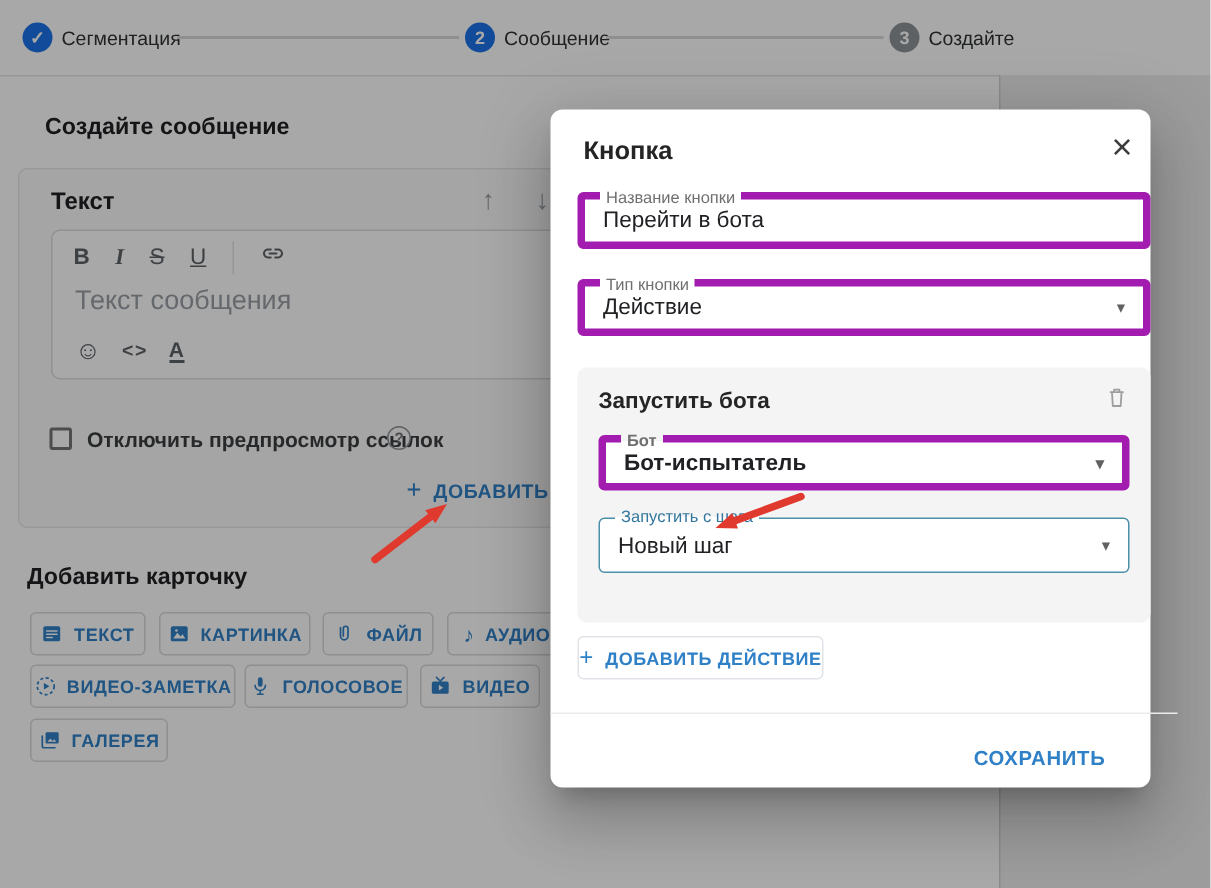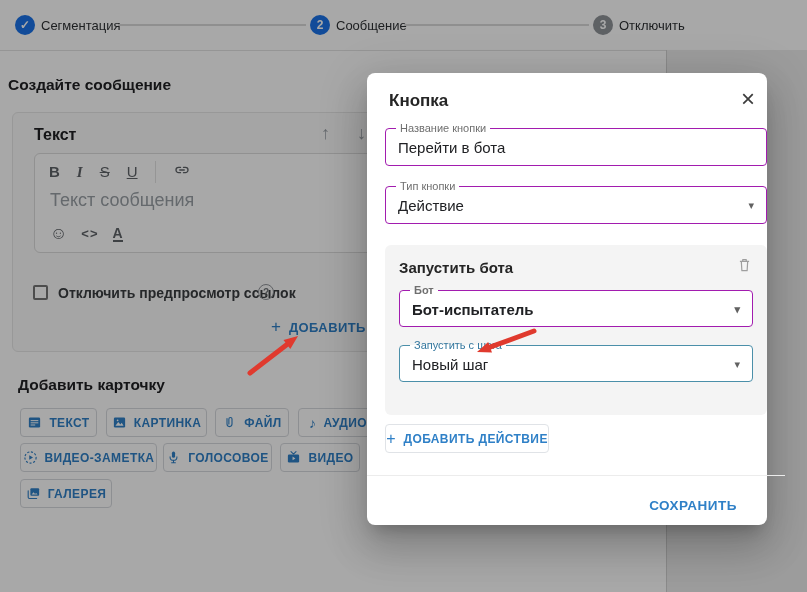--- a/index.html
+++ b/index.html
@@ -11,21 +11,21 @@
   .stepper{position:absolute;left:0;top:0;width:807px;height:50px;background:#fff;
     border-bottom:1px solid #e3e3e3;z-index:1;}
   .step-circle{position:absolute;width:20px;height:20px;border-radius:50%;top:15px;
     color:#fff;font-size:12px;font-weight:700;display:flex;align-items:center;justify-content:center;}
   .step-circle.done,.step-circle.active{background:#1a73e8;}
   .step-circle.pending{background:#8f9398;}
   .step-label{position:absolute;top:18px;font-size:13px;color:#2e3134;}
   .step-line{position:absolute;top:24px;height:2px;background:#d9d9d9;}
 
   
-  .main-heading{position:absolute;left:8px;top:76px;font-size:15.5px;font-weight:700;color:#202124;z-index:1;}
+  .main-heading{position:absolute;left:30px;top:76px;font-size:15.5px;font-weight:700;color:#202124;z-index:1;}
   .text-card{position:absolute;left:12px;top:112px;width:641px;height:240px;background:#fafafa;
     border:1px solid #e7e7e7;border-radius:6px;z-index:1;box-sizing:border-box;}
   .text-card-title{position:absolute;left:21px;top:13px;font-size:16px;font-weight:700;color:#202124;}
   .move-arrow{position:absolute;top:10px;font-size:18px;color:#9aa0a6;cursor:pointer;line-height:20px;}
   .editor{position:absolute;left:21px;top:40px;width:585px;height:100px;background:#fff;
     border:1px solid #dcdcdc;border-radius:6px;box-sizing:border-box;}
   .editor-toolbar{position:absolute;left:14px;top:6px;height:24px;display:flex;align-items:center;gap:17px;color:#5f6368;}
   .tb{font-size:15px;color:#5f6368;cursor:pointer;line-height:20px;}
   .tb.b{font-weight:700;}
   .tb.i{font-style:italic;font-family:"Liberation Serif",serif;font-weight:600;}
@@ -59,21 +59,21 @@
 
   .right-panel{position:absolute;left:666px;top:50px;width:141px;height:542px;background:#ededed;
     border-left:1px solid #d2d2d2;box-sizing:border-box;z-index:1;}
 
   
   .backdrop{position:absolute;inset:0;background:rgba(0,0,0,.34);z-index:40;}
   .modal{position:absolute;left:367px;top:73px;width:400px;height:452px;background:#fff;border-radius:8px;
     z-index:50;box-shadow:0 11px 15px -7px rgba(0,0,0,.2),0 24px 38px 3px rgba(0,0,0,.14),0 9px 46px 8px rgba(0,0,0,.12);}
   .modal-title{position:absolute;left:22px;top:18px;font-size:17px;font-weight:700;color:#252525;}
   .modal-close{position:absolute;left:374px;top:14px;font-size:24px;color:#3c3c3c;cursor:pointer;line-height:24px;}
-  .ofield{position:absolute;border:1px solid #a21caf;border-radius:4px;background:#fff;box-sizing:border-box;cursor:pointer;}
+  .ofield{position:absolute;border:5px solid #a21caf;border-radius:4px;background:#fff;box-sizing:border-box;cursor:pointer;}
   .ofield .flabel{position:absolute;top:-7px;left:10px;font-size:11px;color:#6f6f6f;background:#fff;
     padding:0 4px;line-height:12px;white-space:nowrap;}
   .ofield .fvalue{position:absolute;left:12px;top:50%;transform:translateY(-50%);font-size:15px;color:#202124;white-space:nowrap;}
   .ofield .caret{position:absolute;right:12px;top:50%;transform:translateY(-50%);font-size:11px;color:#616161;}
   .f-name{left:18px;top:55px;width:382px;height:38px;}
   .f-type{left:18px;top:113px;width:382px;height:38px;}
   .action-panel{position:absolute;left:18px;top:172px;width:382px;height:170px;background:#f4f4f4;border-radius:6px;}
   .action-title{position:absolute;left:14px;top:14px;font-size:15px;font-weight:700;color:#252525;}
   .trash{position:absolute;right:14px;top:11px;cursor:pointer;}
   .f-bot{left:14px;top:45px;width:354px;height:37px;font-weight:bold;}
@@ -110,21 +110,21 @@
       <div class="step-circle active" style="left:310px;">
           <span>2</span>
         </div>
       <div class="step-label" style="left:336px;">Сообщение</div>
     </div>
     <div class="step-line" style="left:404px;width:185px;"></div>
     <div>
       <div class="step-circle pending" style="left:593px;">
           <span>3</span>
         </div>
-      <div class="step-label" style="left:619px;">Отключить</div>
+      <div class="step-label" style="left:619px;">Создайте</div>
     </div>
   </div>
 
   <div class="main-heading">Создайте сообщение</div>
 
   <div class="text-card">
     <div class="text-card-title">Текст</div>
     <div class="move-arrow" style="left:308px;">↑</div>
     <div class="move-arrow" style="left:344px;">↓</div>
 

